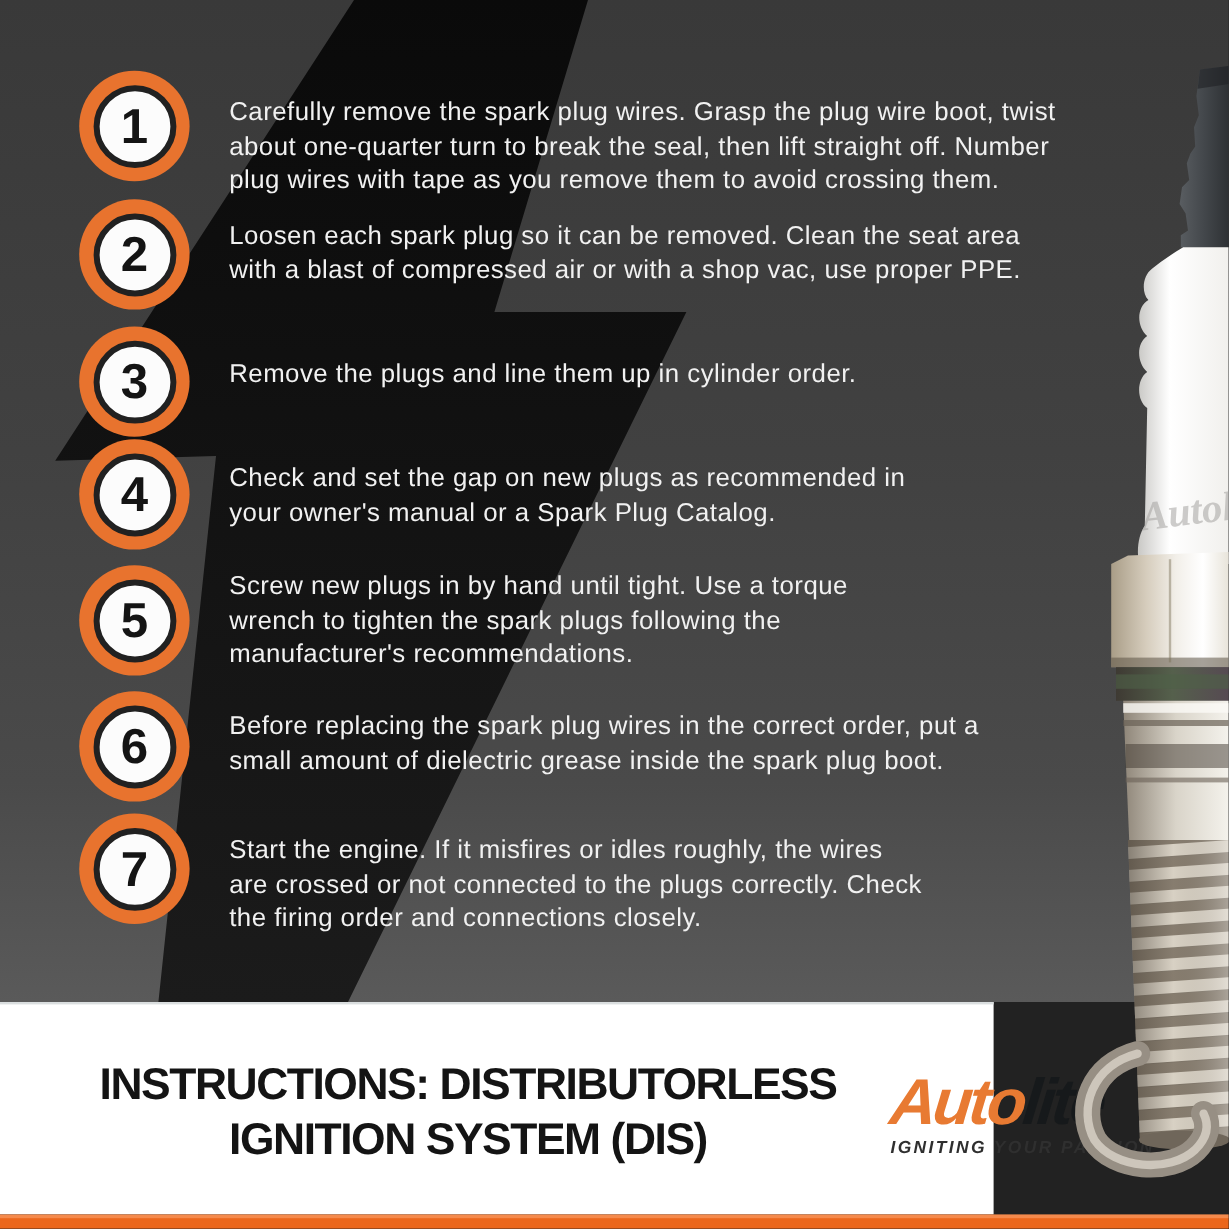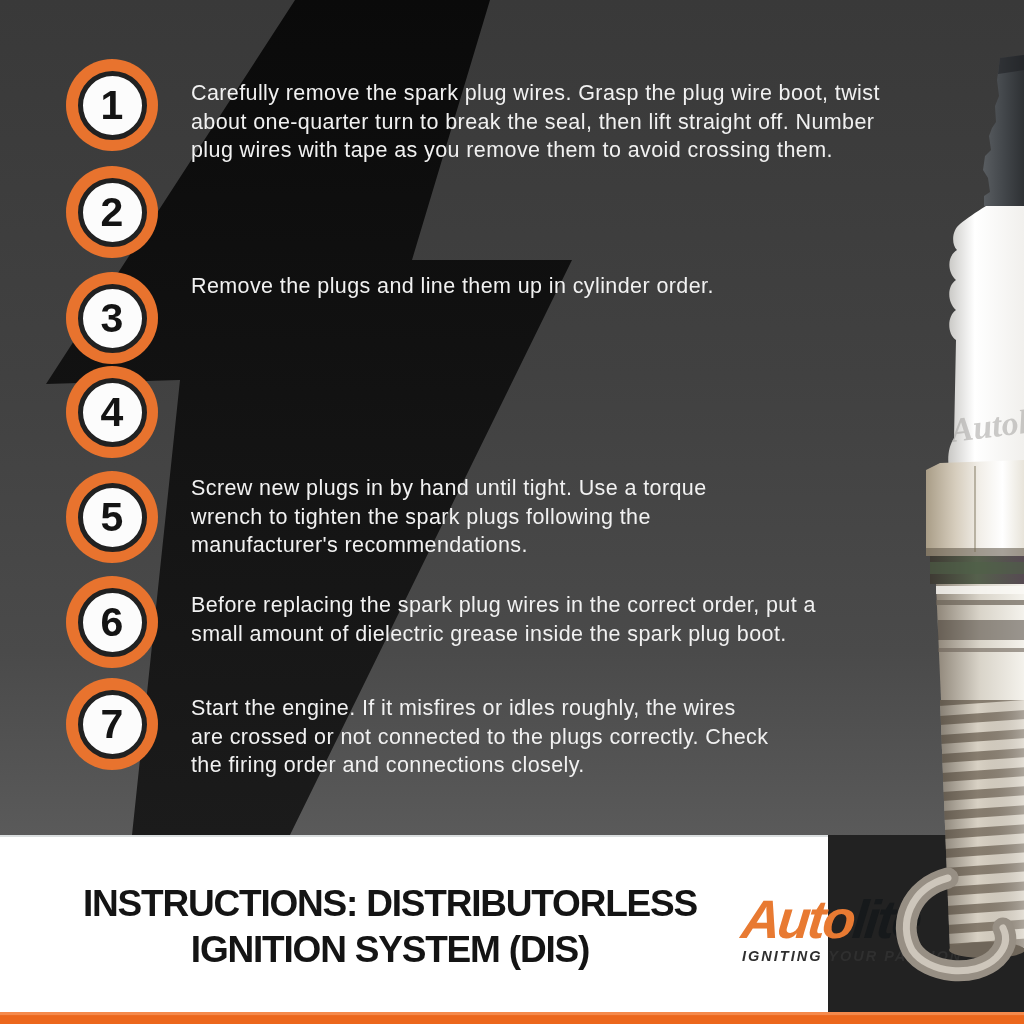--- a/index.html
+++ b/index.html
@@ -15,21 +15,21 @@
   .step{position:absolute;left:66px;display:flex;gap:33px;align-items:flex-start;}
   .step:nth-of-type(1){top:59px;}
   .step:nth-of-type(2){top:166px;}
   .step:nth-of-type(3){top:272px;}
   .step:nth-of-type(4){top:366px;}
   .step:nth-of-type(5){top:471px;}
   .step:nth-of-type(6){top:576px;}
   .step:nth-of-type(7){top:678px;}
   .step:nth-of-type(1) .txt{margin-top:20px;}
   .step:nth-of-type(2) .txt{margin-top:16px;}
-  .step:nth-of-type(3) .txt{}
+  .step:nth-of-type(3) .txt{margin-top:25px;}
   .step:nth-of-type(4) .txt{margin-top:18px;}
   .step:nth-of-type(5) .txt{margin-top:3px;}
   .step:nth-of-type(6) .txt{margin-top:15px;}
   .step:nth-of-type(7) .txt{margin-top:16px;}
 
   .badge{flex:0 0 92px;width:92px;height:92px;border-radius:50%;
     background:#E8732E;display:flex;align-items:center;justify-content:center;}
   .badge-inner{width:59px;height:59px;border-radius:50%;background:#FCFCFC;
     border:5px solid #212121;display:flex;align-items:center;justify-content:center;}
   .badge-num{font-size:41px;font-weight:bold;color:#141414;line-height:1;}
@@ -84,37 +84,41 @@
 about one-quarter turn to break the seal, then lift straight off. Number
 plug wires with tape as you remove them to avoid crossing them.</div>
     </div>
 
     <div class="step">
       <div class="badge">
         <div class="badge-inner">
           <span class="badge-num">2</span>
         </div>
       </div>
+      <div class="txt">Loosen each spark plug so it can be removed. Clean the seat area
+with a blast of compressed air or with a shop vac, use proper PPE.</div>
     </div>
 
     <div class="step">
       <div class="badge">
         <div class="badge-inner">
           <span class="badge-num">3</span>
         </div>
       </div>
       <div class="txt">Remove the plugs and line them up in cylinder order.</div>
     </div>
 
     <div class="step">
       <div class="badge">
         <div class="badge-inner">
           <span class="badge-num">4</span>
         </div>
       </div>
+      <div class="txt">Check and set the gap on new plugs as recommended in
+your owner's manual or a Spark Plug Catalog.</div>
     </div>
 
     <div class="step">
       <div class="badge">
         <div class="badge-inner">
           <span class="badge-num">5</span>
         </div>
       </div>
       <div class="txt">Screw new plugs in by hand until tight. Use a torque
 wrench to tighten the spark plugs following the

